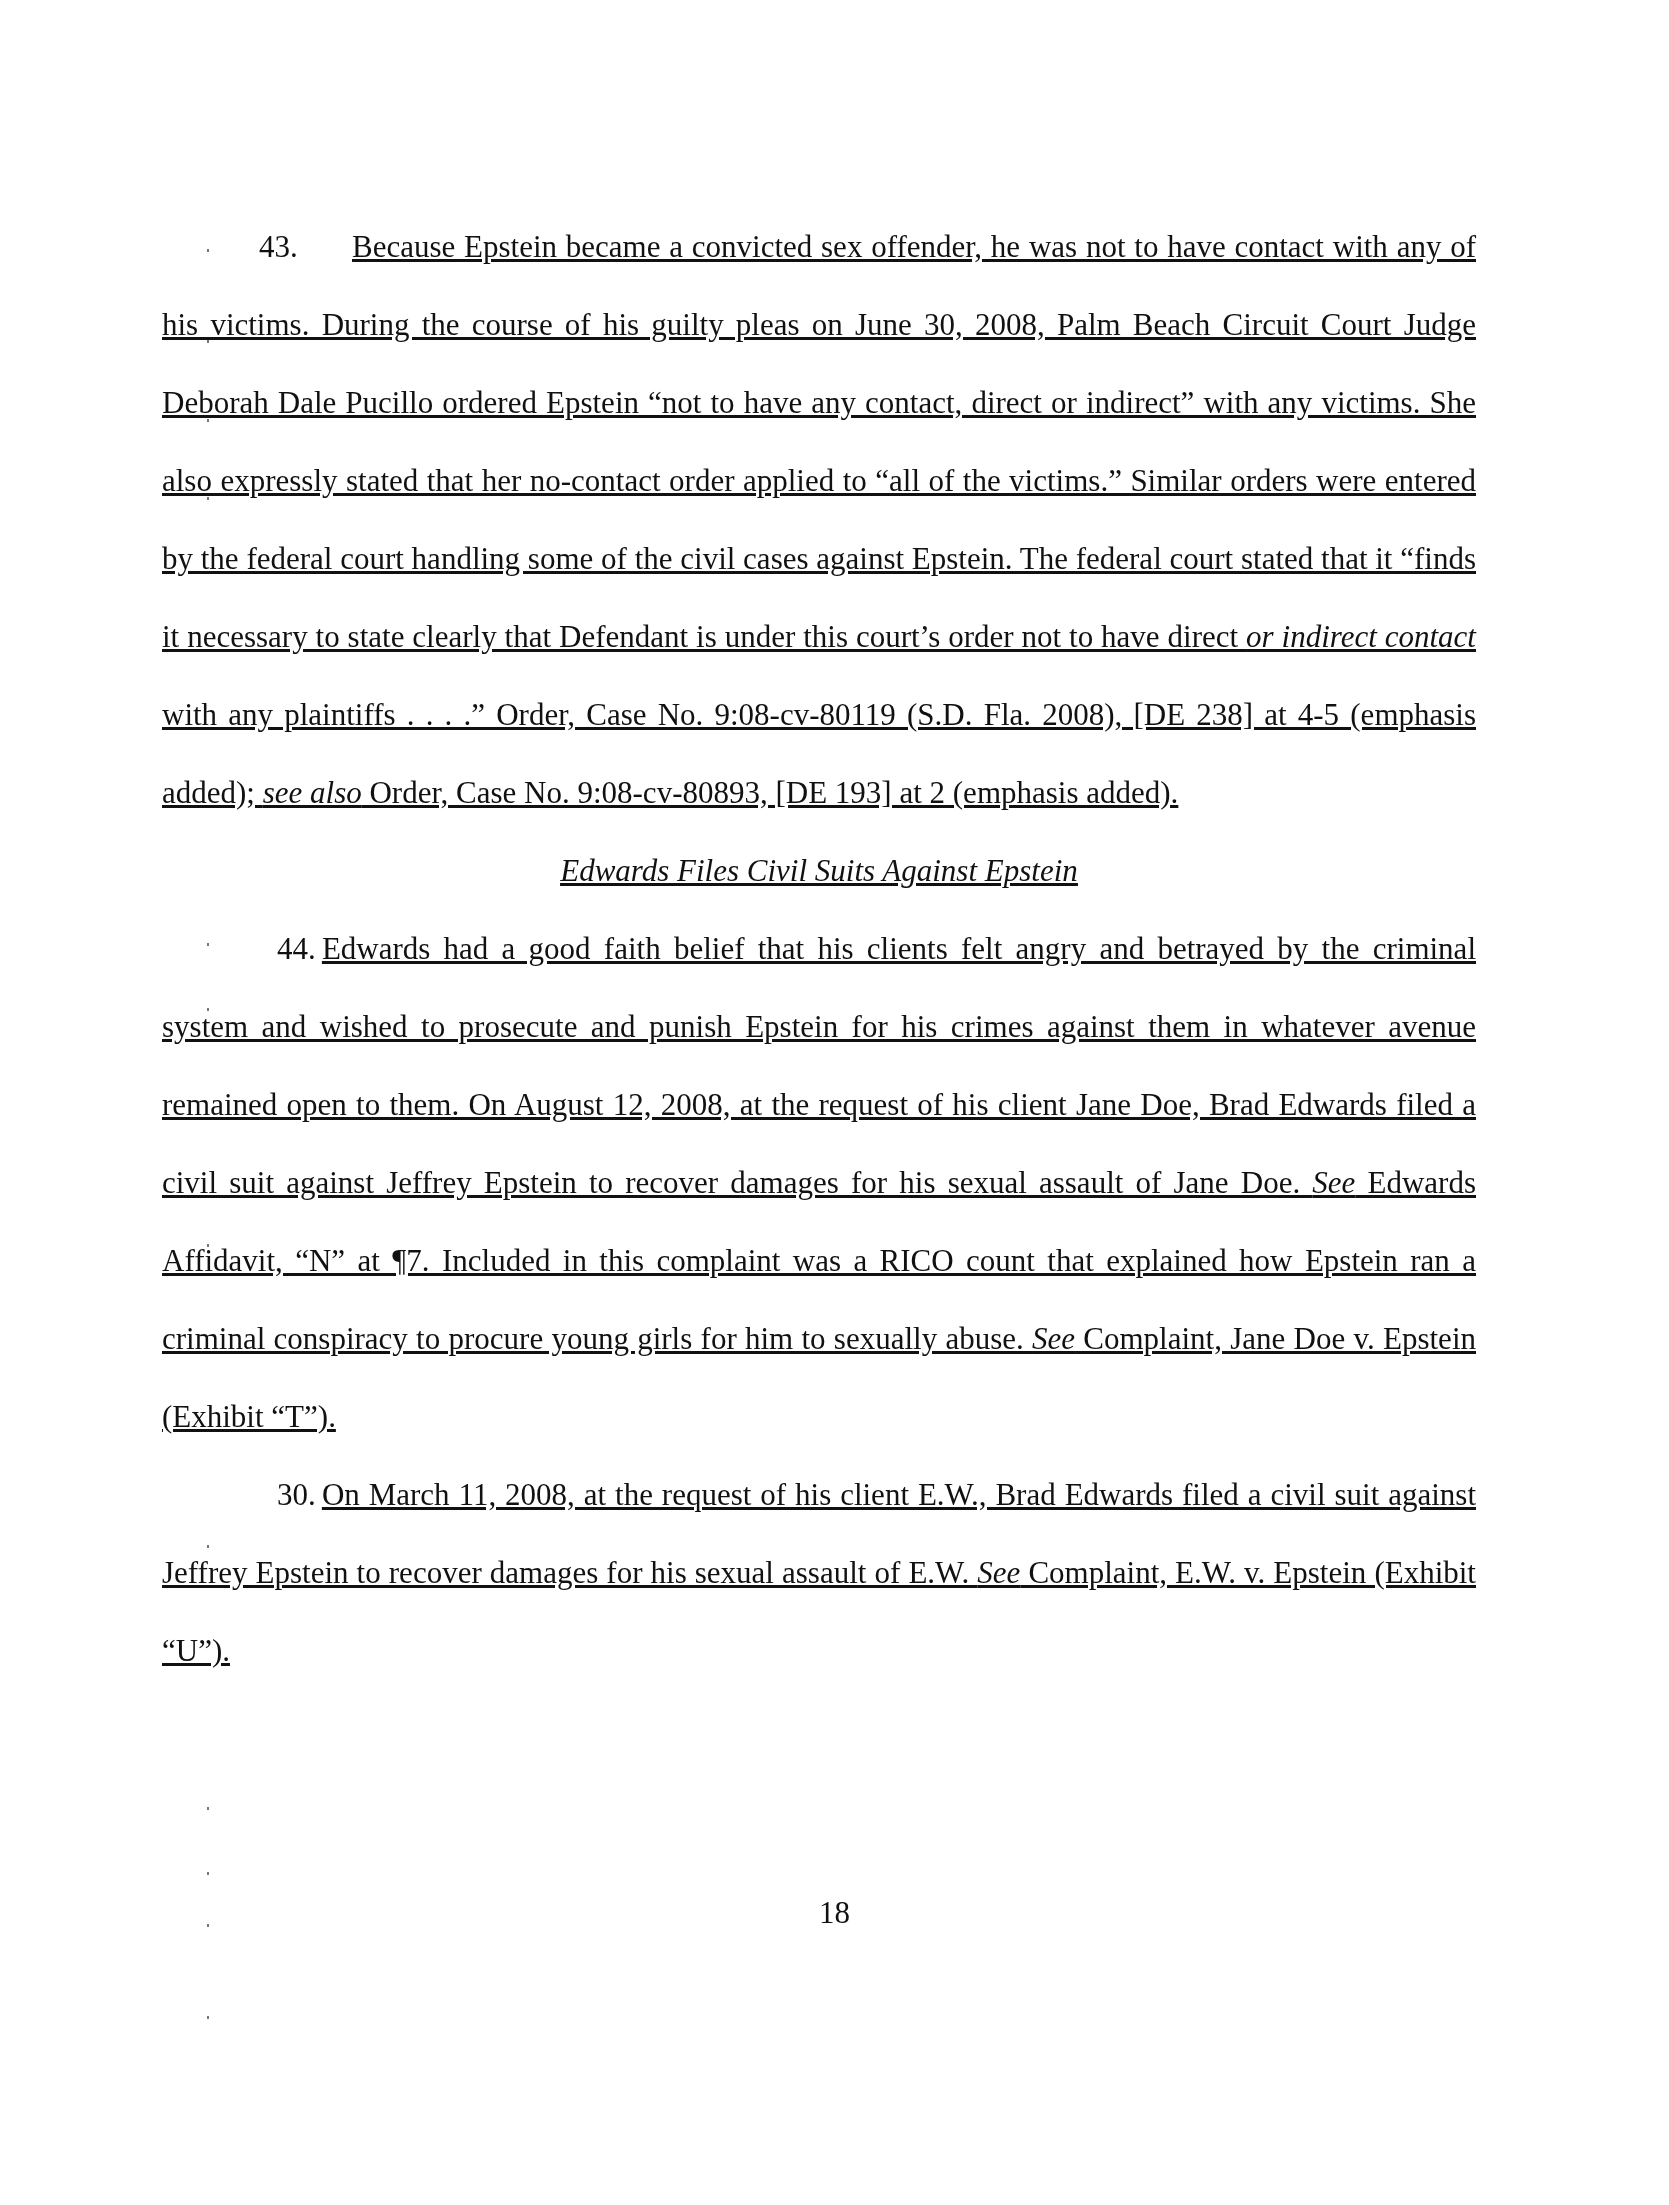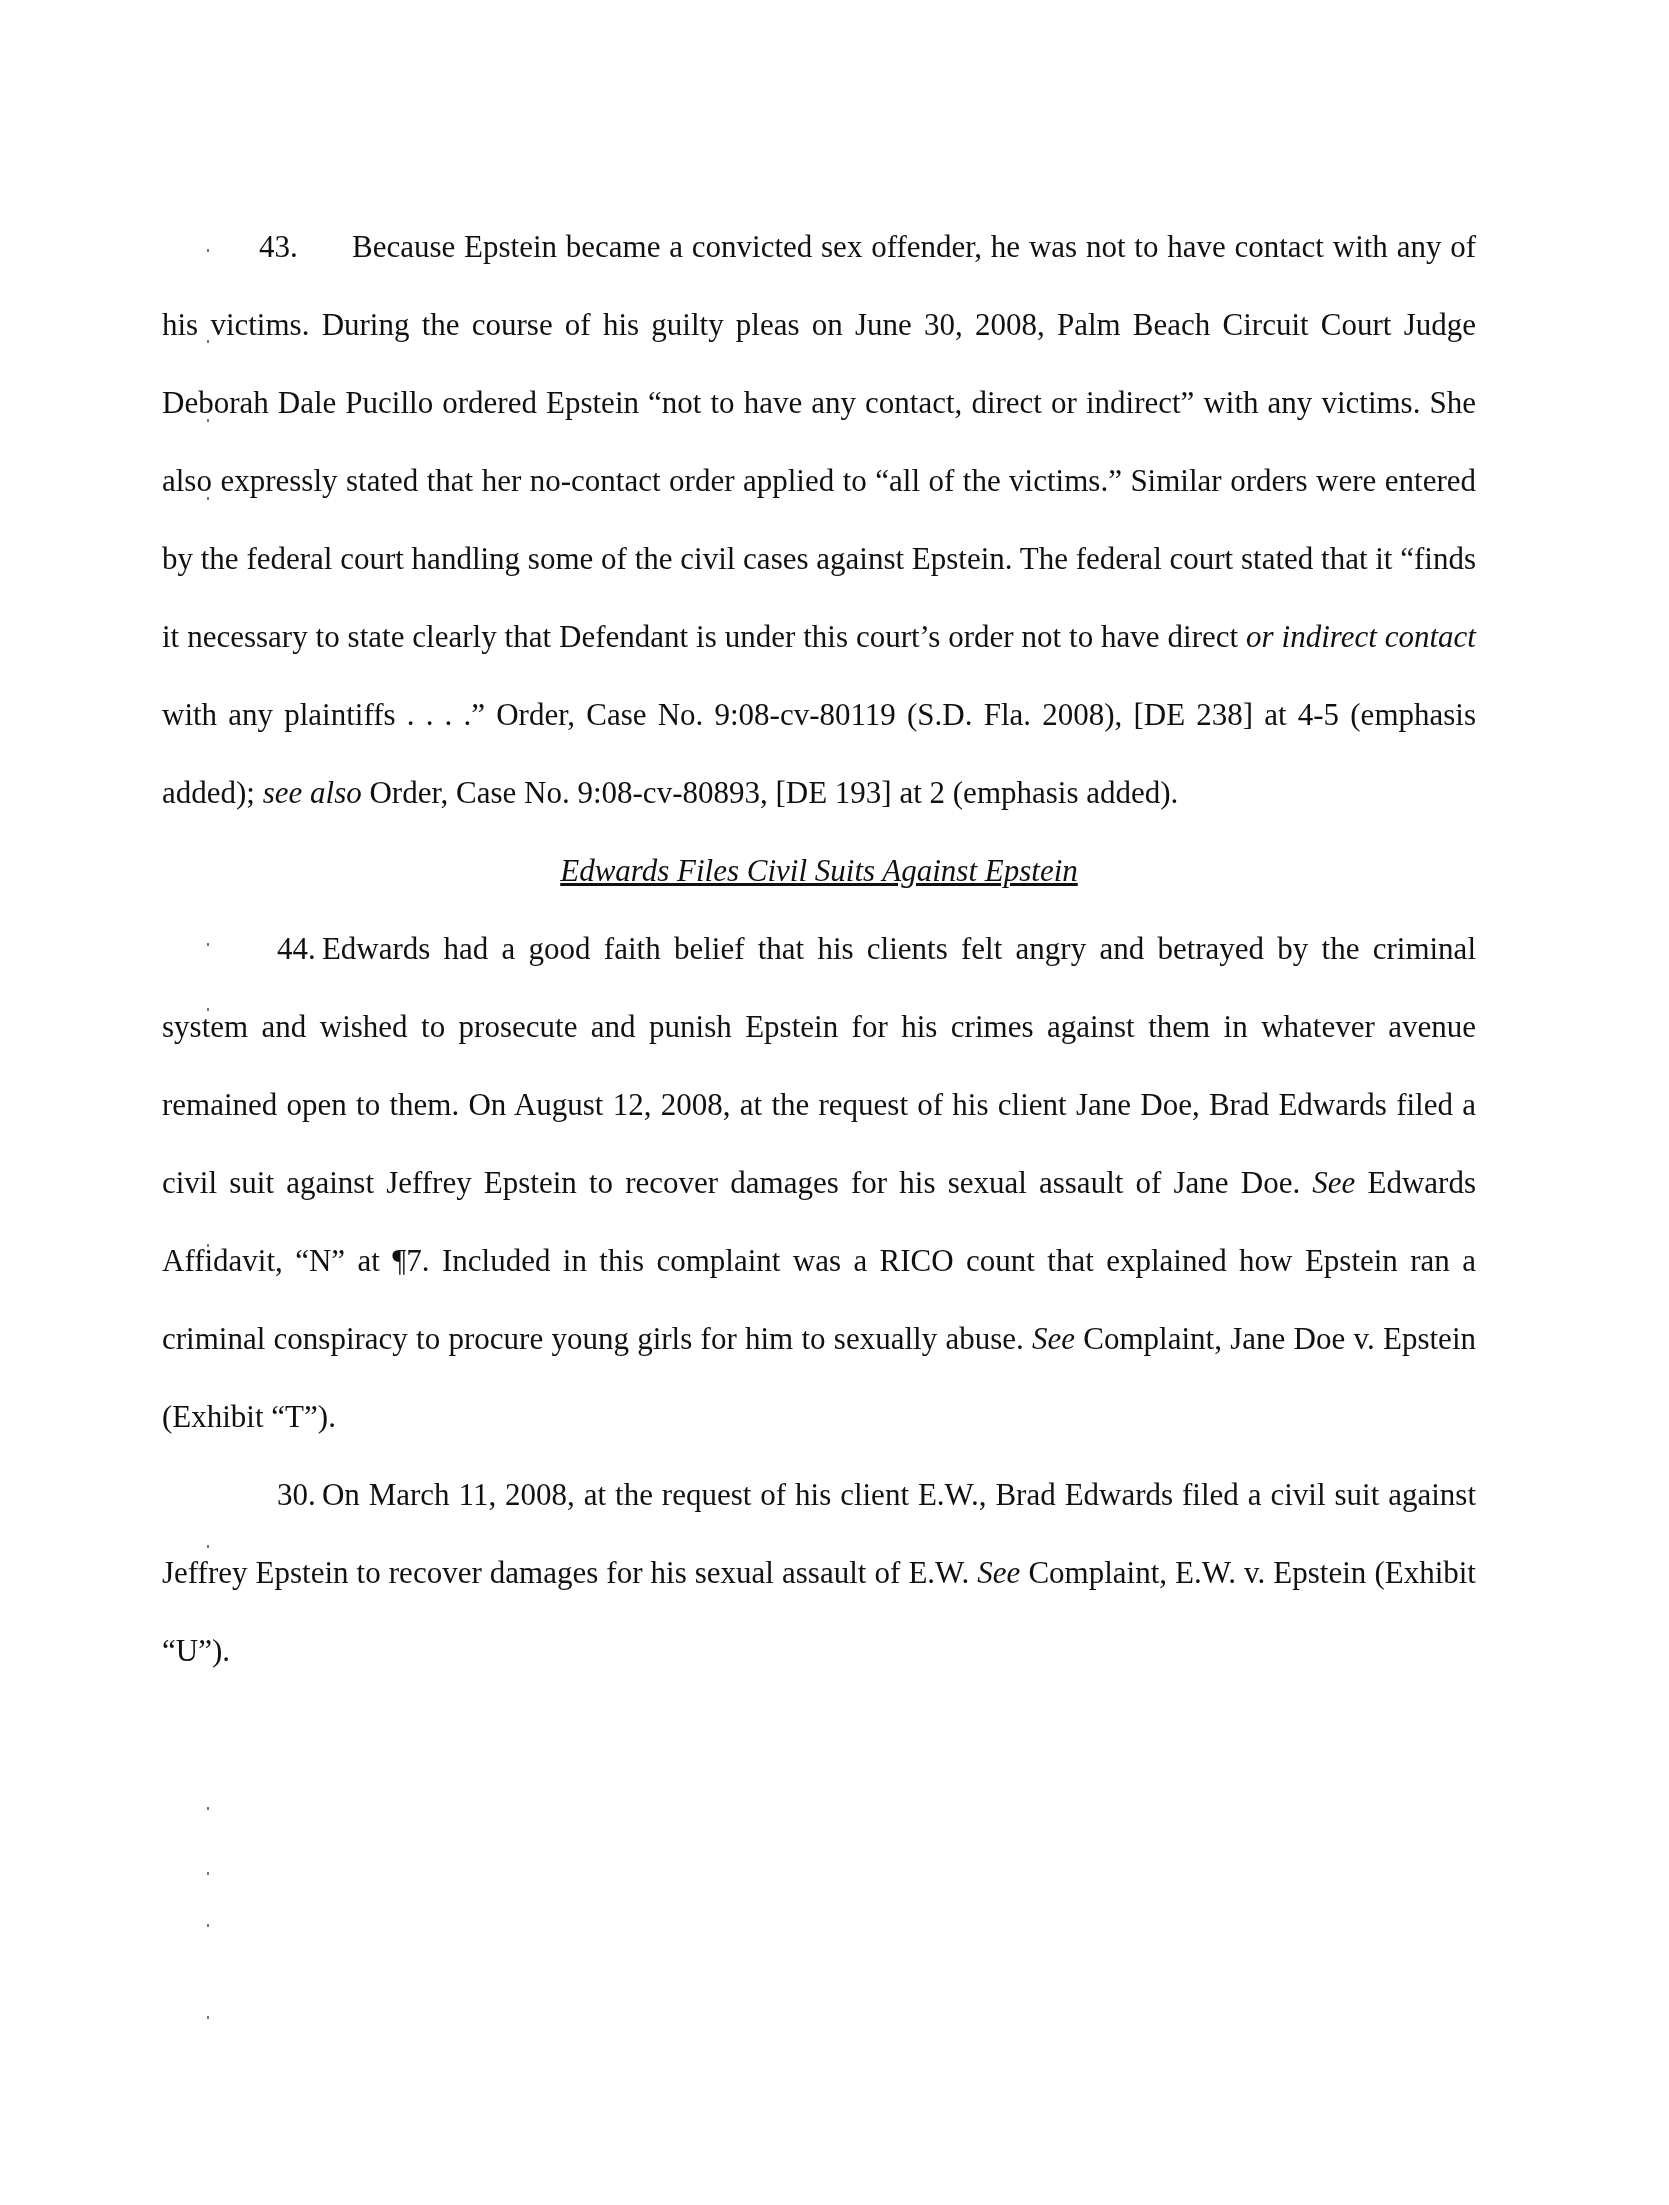--- a/index.html
+++ b/index.html
@@ -1,21 +1,21 @@
 <!DOCTYPE html>
 <html style="font-size:10.5px"><head>
 <meta charset="utf-8">
 <style>
   html, body { margin: 0; padding: 0; background: #ffffff; }
   body { width: 1669px; height: 2205px; position: relative; overflow: hidden; color: #111; }
   .page { position: absolute; left: 0; top: 0; width: 1669px; height: 2205px; background: #fff; }
   .doc {
     position: absolute; left: 162px; top: 208px; width: 1314px;
     font-family: "Liberation Serif", "DejaVu Serif", serif;
-    font-size: 31px; line-height: 78px; text-align: justify;
+    font-size: 31px; line-height: 78px; text-align: justify; text-decoration: underline;
   }
   .para { margin: 0; text-indent: 0; }
   .para .num { display: inline-block; }
   .p43 .num { margin-left: 97px; width: 93px; }
   .p44 .num, .p45 .num { margin-left: 115px; width: 41px; margin-right: 3.9px; }
   .heading {
     text-align: center; font-style: italic; text-decoration: underline;
     margin: 0; line-height: 78px;
   }
   em { font-style: italic; }
@@ -39,20 +39,21 @@
     <p class="para p43"><span class="num">43.</span><span>Because Epstein became a convicted sex offender, he was not to have contact with any of his victims.  During the course of his guilty pleas on June 30, 2008, Palm Beach Circuit Court Judge Deborah Dale Pucillo ordered Epstein “not to have any contact, direct or indirect” with any victims.  She also expressly stated that her no-contact order applied to “all of the victims.”  Similar orders were entered by the federal court handling some of the civil cases against Epstein.  The federal court stated that it “finds it necessary to state clearly that Defendant is under this court’s order not to have direct </span><em>or indirect contact</em><span> with any plaintiffs . . . .” Order, Case No. 9:08-cv-80119 (S.D. Fla. 2008), [DE 238] at 4-5 (emphasis added); </span><em>see also</em><span> Order, Case No. 9:08-cv-80893, [DE 193] at 2 (emphasis added).</span></p>
 
     <p class="heading">Edwards Files Civil Suits Against Epstein</p>
 
     <p class="para p44"><span class="num">44.</span><span>Edwards had a good faith belief that his clients felt angry and betrayed by the criminal system and wished to prosecute and punish Epstein for his crimes against them in whatever avenue remained open to them.  On August 12, 2008, at the request of his client Jane Doe, Brad Edwards filed a civil suit against Jeffrey Epstein to recover damages for his sexual assault of Jane Doe.  </span><em>See</em><span> Edwards Affidavit, “N” at ¶7.  Included in this complaint was a RICO count that explained how Epstein ran a criminal conspiracy to procure young girls for him to sexually abuse.  </span><em>See</em><span> Complaint, Jane Doe v. Epstein (Exhibit “T”).</span></p>
 
     <p class="para p45"><span class="num">30.</span><span>On March 11, 2008, at the request of his client E.W., Brad Edwards filed a civil suit against Jeffrey Epstein to recover damages for his sexual assault of E.W.  </span><em>See</em><span> Complaint, E.W. v. Epstein (Exhibit “U”).</span></p>
 
   </div>
 
+  <div class="page-number">18</div>
 
   <div class="speck" style="left:207px;top:249px;"></div>
   <div class="speck" style="left:207px;top:340px;"></div>
   <div class="speck" style="left:207px;top:419px;"></div>
   <div class="speck" style="left:207px;top:497px;"></div>
   <div class="speck" style="left:207px;top:943px;"></div>
   <div class="speck" style="left:207px;top:1008px;"></div>
   <div class="speck" style="left:207px;top:1244px;"></div>
   <div class="speck" style="left:207px;top:1545px;"></div>
   <div class="speck" style="left:207px;top:1807px;"></div>

